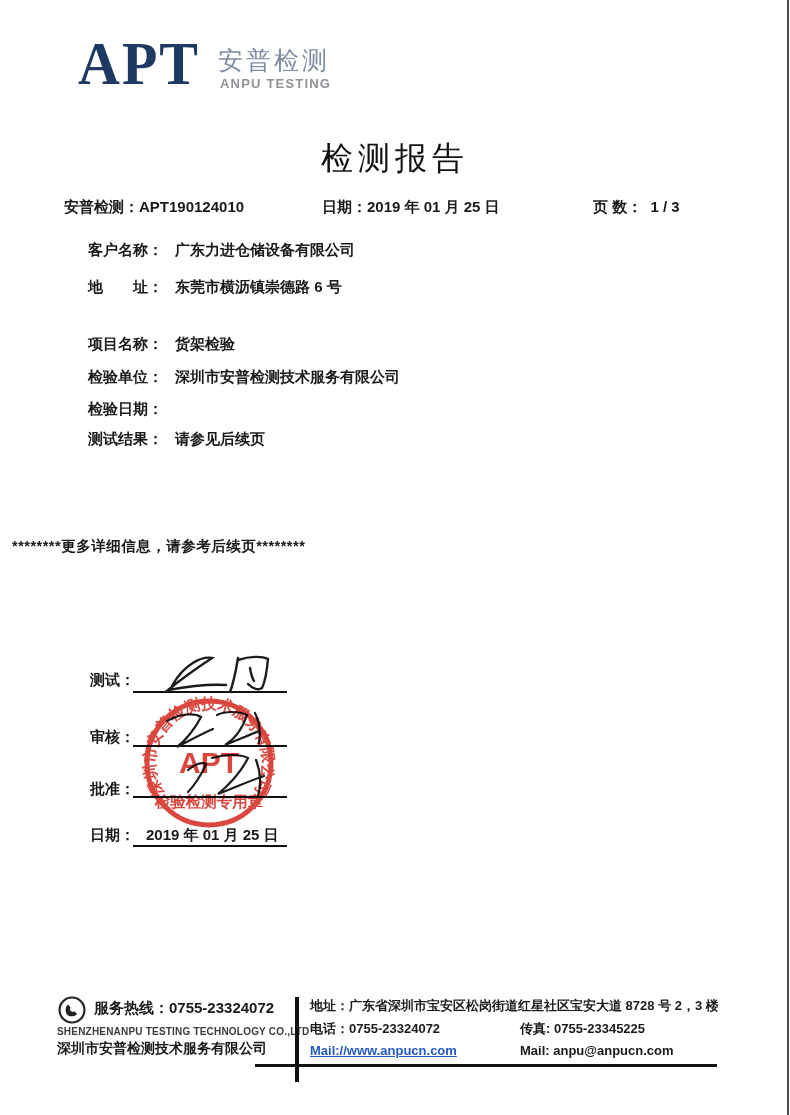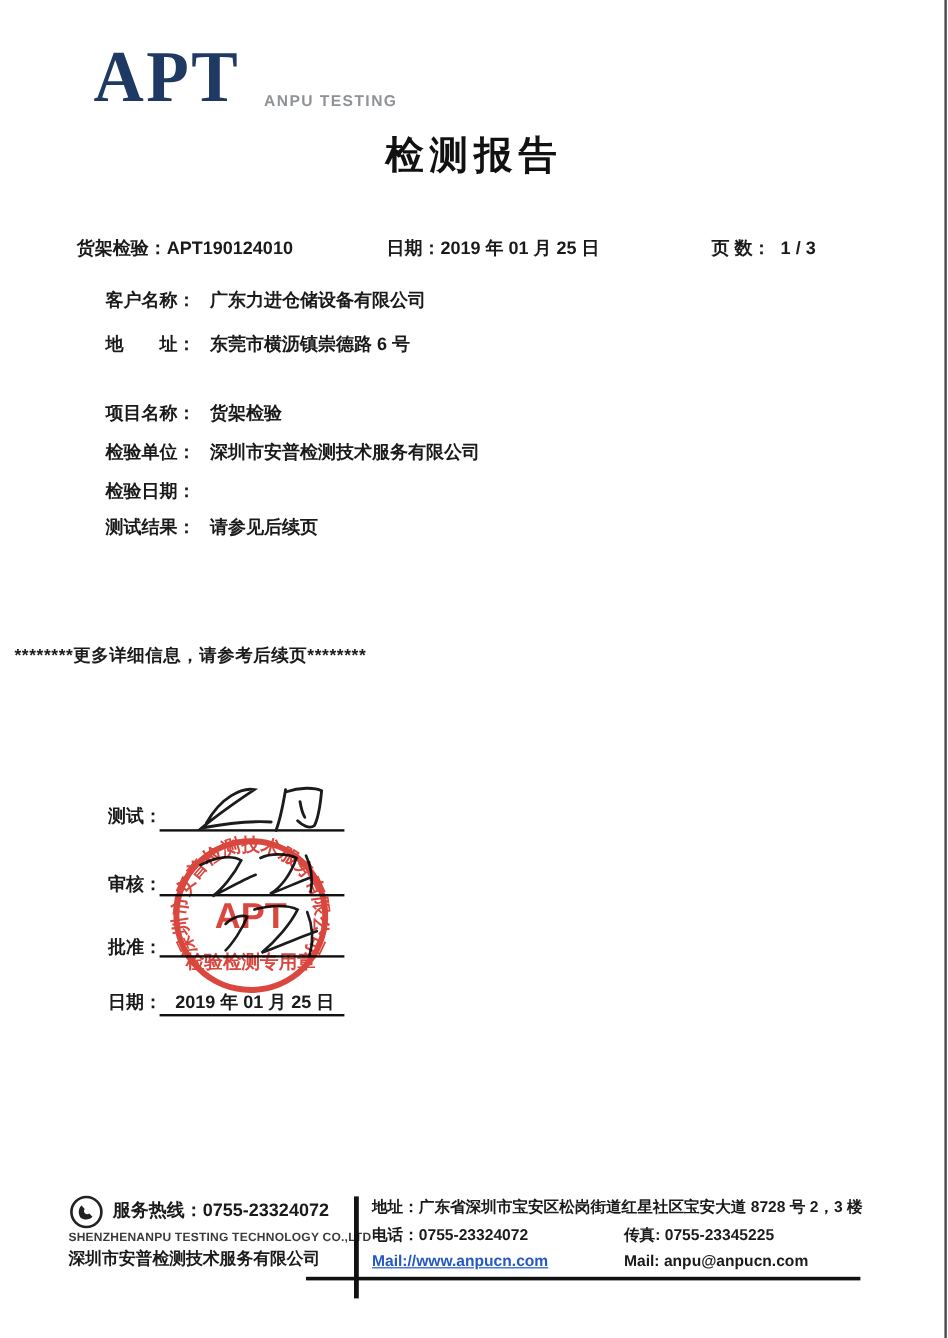--- a/index.html
+++ b/index.html
@@ -23,23 +23,23 @@
     left: 78px; top: 30px;
     font-size: 58px; font-weight: bold;
     color: #1e3a63; letter-spacing: 2px;
     font-family: "Liberation Serif", "DejaVu Serif", serif;
     transform: scaleY(1.05);
   }
   .logo-cn { left: 218px; top: 44px; font-size: 25px; color: #7f8ea3; letter-spacing: 3px; }
   .logo-en { left: 220px; top: 76px; font-size: 13px; font-weight: bold; color: #8f9296; letter-spacing: 1.2px; }
 
   .doc-title {
-    left: 0; top: 108px; width: 100%;
+    left: 0; top: 137px; width: 100%;
     text-align: center;
-    font-size: 32px; font-weight: bold; color: #111;
+    font-size: 32px; font-weight: normal; color: #111;
     letter-spacing: 5px;
   }
 
   .meta-row { top: 198px; font-size: 15px; font-weight: bold; white-space: nowrap; }
   .meta-report { left: 64px; }
   .meta-date { left: 322px; }
   .meta-pages { left: 593px; }
 
   .info-label { left: 88px; font-size: 15px; font-weight: bold; white-space: nowrap; }
   .info-value { left: 175px; font-size: 15px; font-weight: bold; white-space: nowrap; }
@@ -70,25 +70,26 @@
   .fr3a { left: 310px; top: 1043px; color: #2459c4; text-decoration: underline; }
   .fr3b { left: 520px; top: 1043px; }
 </style>
 </head>
 <body>
 
 <div class="page">
   <div class="scan-edge"></div>
 
   <div class="abs logo-apt">APT</div>
+  <div class="abs logo-cn">安普检测</div>
   <div class="abs logo-en">ANPU TESTING</div>
 
   <div class="abs doc-title">检测报告</div>
 
-  <div class="abs meta-row meta-report"><span>货架检验：</span><span>APT190124010</span></div>
+  <div class="abs meta-row meta-report"><span>安普检测：</span><span>APT190124010</span></div>
   <div class="abs meta-row meta-date"><span>日期：</span><span>2019 年 01 月 25 日</span></div>
   <div class="abs meta-row meta-pages"><span>页 数：</span>&nbsp;&nbsp;<span>1 / 3</span></div>
 
   <div class="abs info-label" style="top:241px">客户名称：</div>
   <div class="abs info-value" style="top:241px">广东力进仓储设备有限公司</div>
 
   <div class="abs info-label" style="top:278px">地　　址：</div>
   <div class="abs info-value" style="top:278px">东莞市横沥镇崇德路 6 号</div>
 
   <div class="abs info-label" style="top:335px">项目名称：</div>

